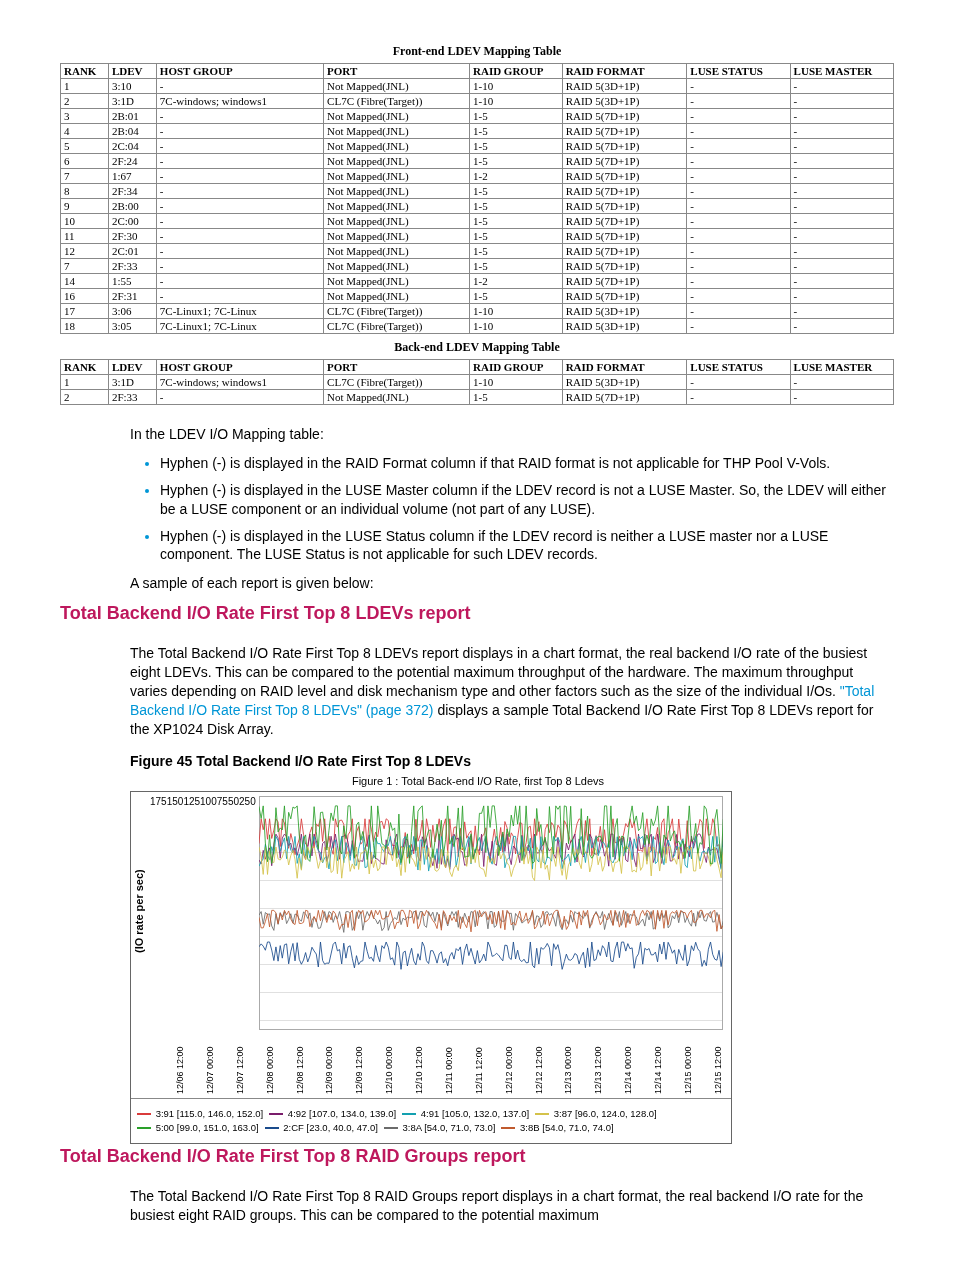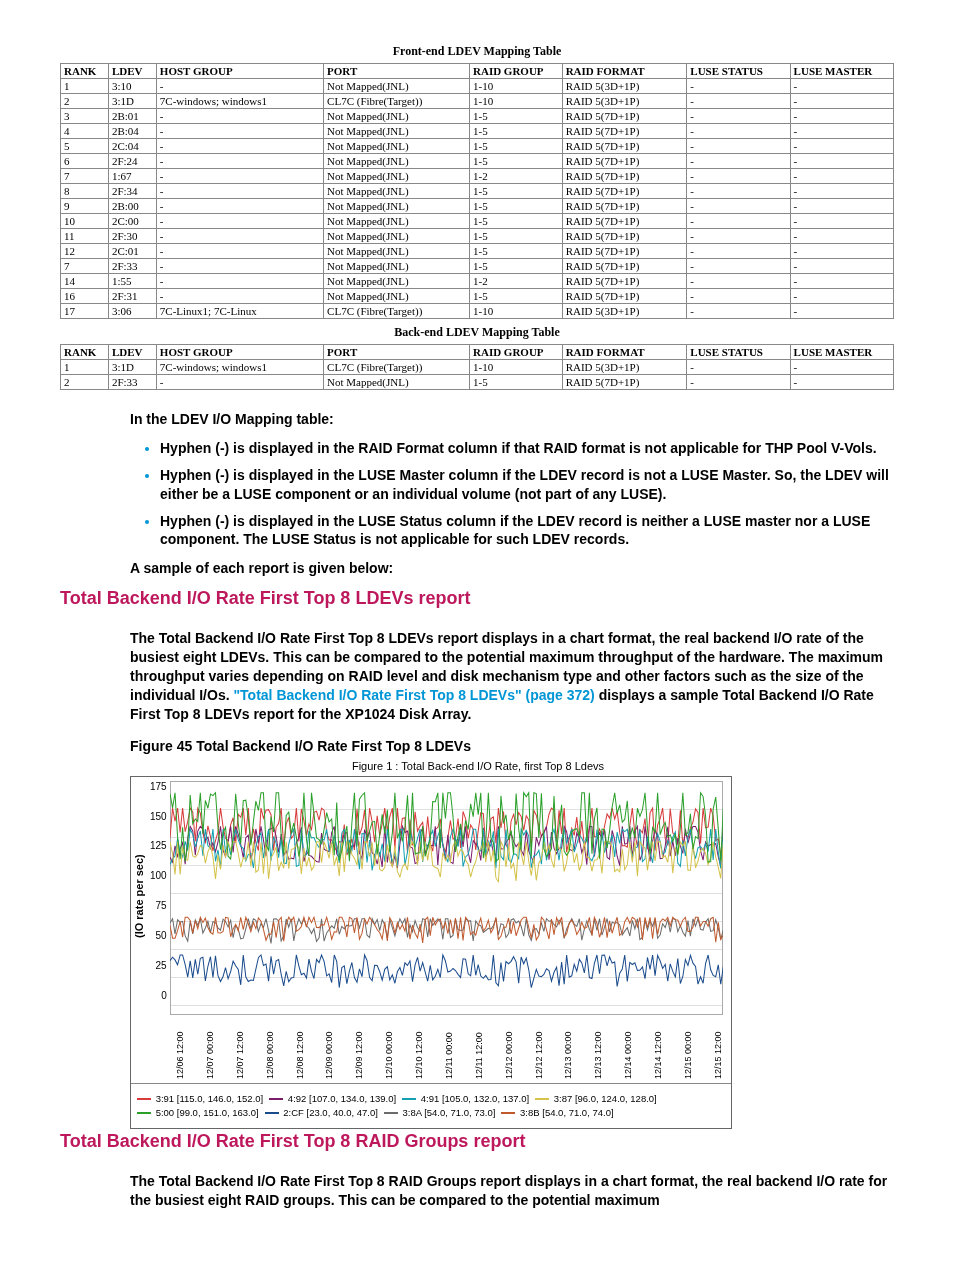--- a/index.html
+++ b/index.html
@@ -32,21 +32,20 @@
     white-space: nowrap;
   }
   table.data th {
     font-weight: bold;
     text-align: left;
     margin-top: 32px;
   }
   .body-text {
     margin-left: 70px;
     margin-top: 20px;
-    font-weight: bold;
   }
   .body-text p { margin: 4px 0 10px 0; line-height: 1.35; }
   ul.bullets {
     list-style: disc;
     margin: 8px 0 10px 0;
     padding-left: 30px;
   }
   ul.bullets li { margin-bottom: 8px; line-height: 1.35; }
   ul.bullets li::marker { color: #0096d6; }
   h2.section {
@@ -80,21 +79,21 @@
   .yaxis-label {
     writing-mode: vertical-rl;
     transform: rotate(180deg);
     font-size: 11px;
     font-weight: bold;
     text-align: center;
     padding: 4px 2px;
   }
   .yticks {
     display: flex;
-    flex-direction: column;
+    flex-direction: row;
     justify-content: space-between;
     font-size: 10px;
     text-align: right;
     padding: 4px 3px 14px 3px;
     height: 220px;
   }
   .plot-area {
     flex: 1;
     position: relative;
     height: 234px;
@@ -300,20 +299,30 @@
         <td>-</td>
         <td>Not Mapped(JNL)</td>
         <td>1-5</td>
         <td>RAID 5(7D+1P)</td>
         <td>-</td>
         <td>-</td>
       </tr>
       <tr>
         <td>17</td>
         <td>3:06</td>
+        <td>7C-Linux1; 7C-Linux</td>
+        <td>CL7C (Fibre(Target))</td>
+        <td>1-10</td>
+        <td>RAID 5(3D+1P)</td>
+        <td>-</td>
+        <td>-</td>
+      </tr>
+      <tr>
+        <td>18</td>
+        <td>3:05</td>
         <td>7C-Linux1; 7C-Linux</td>
         <td>CL7C (Fibre(Target))</td>
         <td>1-10</td>
         <td>RAID 5(3D+1P)</td>
         <td>-</td>
         <td>-</td>
       </tr>
     </tbody>
 </table>
 

